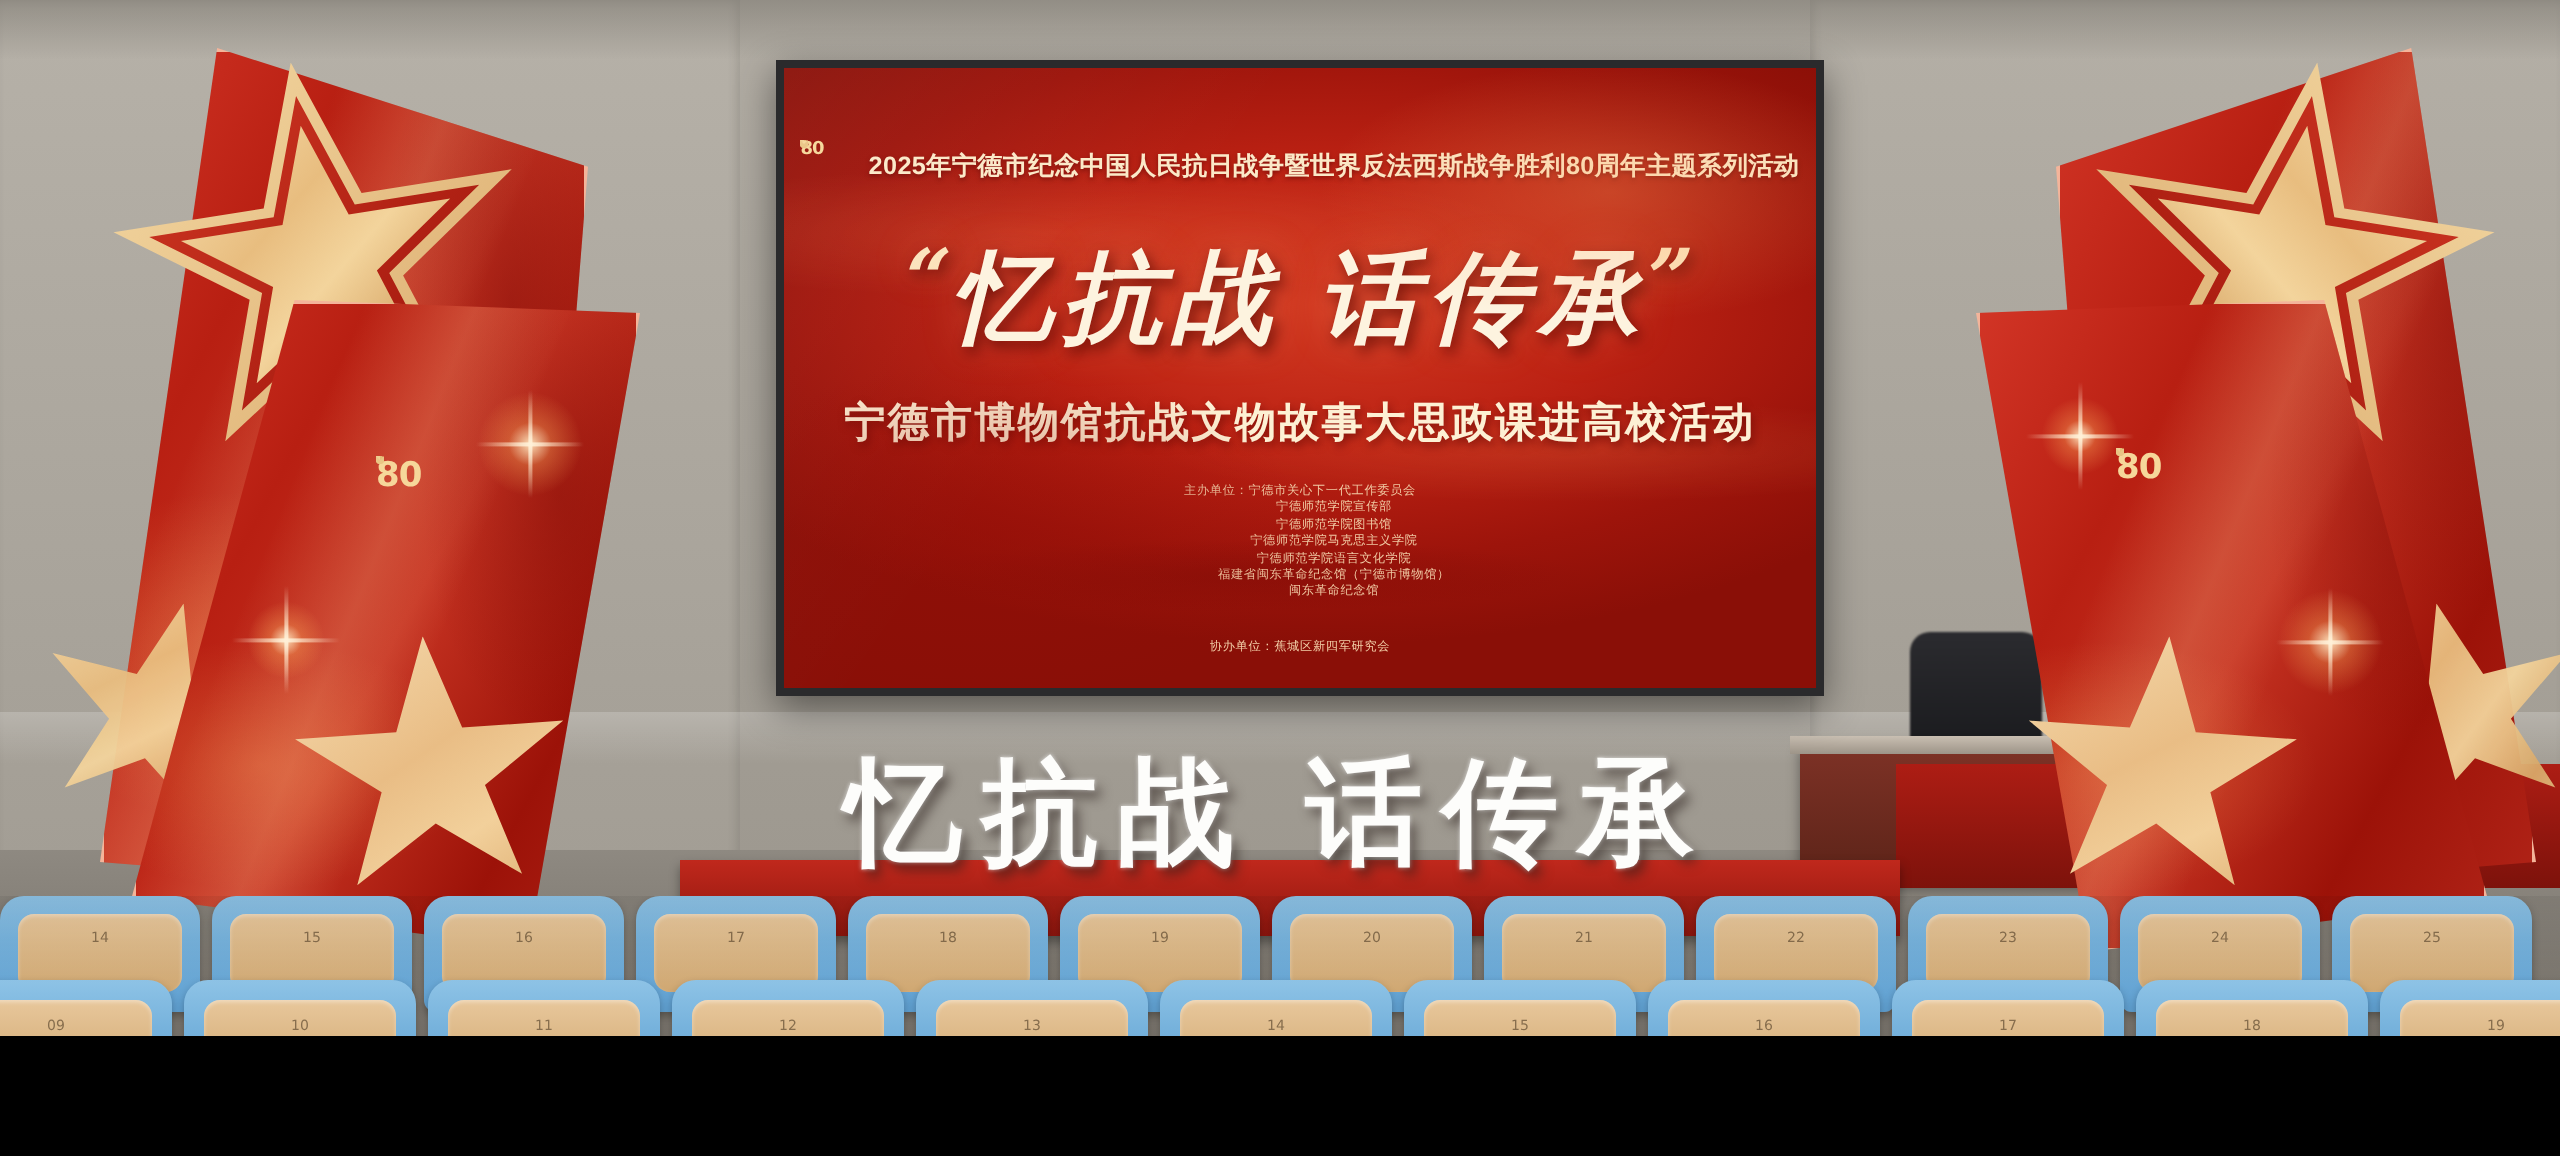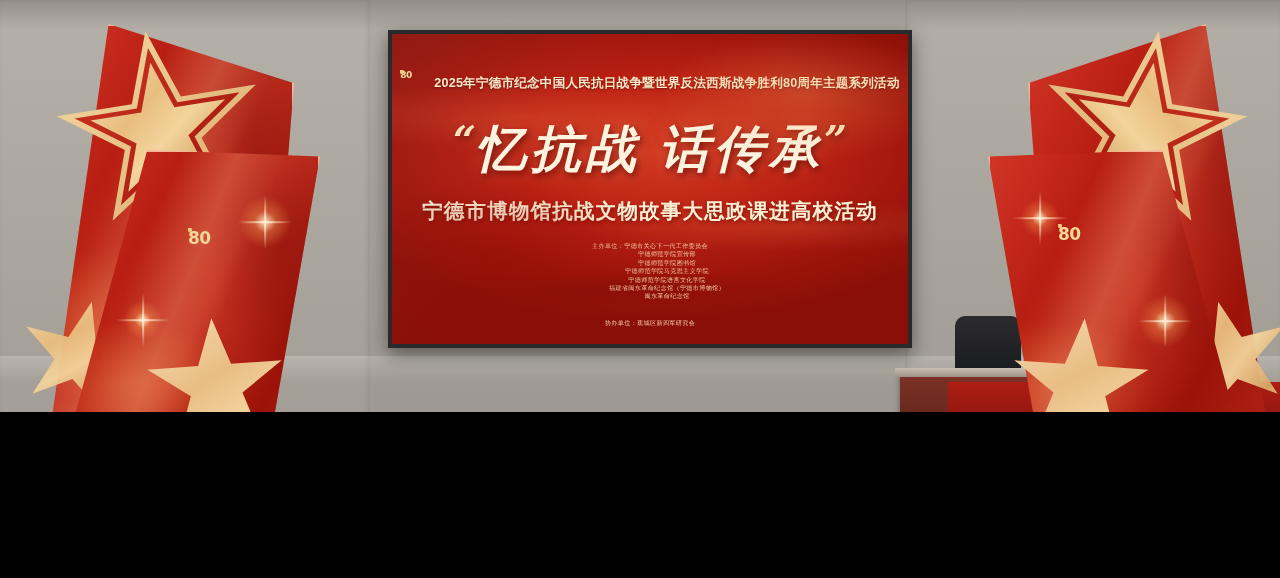--- a/index.html
+++ b/index.html
@@ -1,21 +1,21 @@
 <!DOCTYPE html>
 <html lang="zh"><head>
 <meta charset="utf-8">
 <title>忆抗战 话传承</title>
 <style>
   html,body{margin:0;padding:0;background:#000;}
   body{font-family:"Liberation Sans","DejaVu Sans",sans-serif;}
 
   #stage{
     position:relative;
-    width:1280px;height:412px;
+    width:1280px;height:518px;
     overflow:hidden;
     background:#a9a49b;
   }
 
   
   .wall{
     position:absolute;left:0;top:0;width:1280px;height:430px;
     background:
       linear-gradient(180deg,#b2ada4 0%,#aba69d 28%,#a5a097 62%,#9e9990 100%);
   }
@@ -421,20 +421,23 @@
       </span>
     </div>
 
     <div class="glow" style="left:40px;top:198px;width:40px;height:40px;"></div>
     <div class="glow" style="left:158px;top:294px;"></div>
 
     <div class="gstar" style="left:30px;top:318px;width:140px;height:134px;transform:rotate(4deg);
                 background:linear-gradient(150deg,#f6dcb0,#e9bd85 45%,#f2d09b 70%,#dbaa6d);"></div>
   </div>
 
+  <div class="overlay-text">
+    <span>忆抗战</span><span class="sp"></span><span>话传承</span>
+  </div>
 
   <div class="seats">
     <div class="seat-row rowA">
         <div class="seat">
           <div class="pad">
             <div class="no">14</div>
           </div>
         </div>
         <div class="seat">
           <div class="pad">

